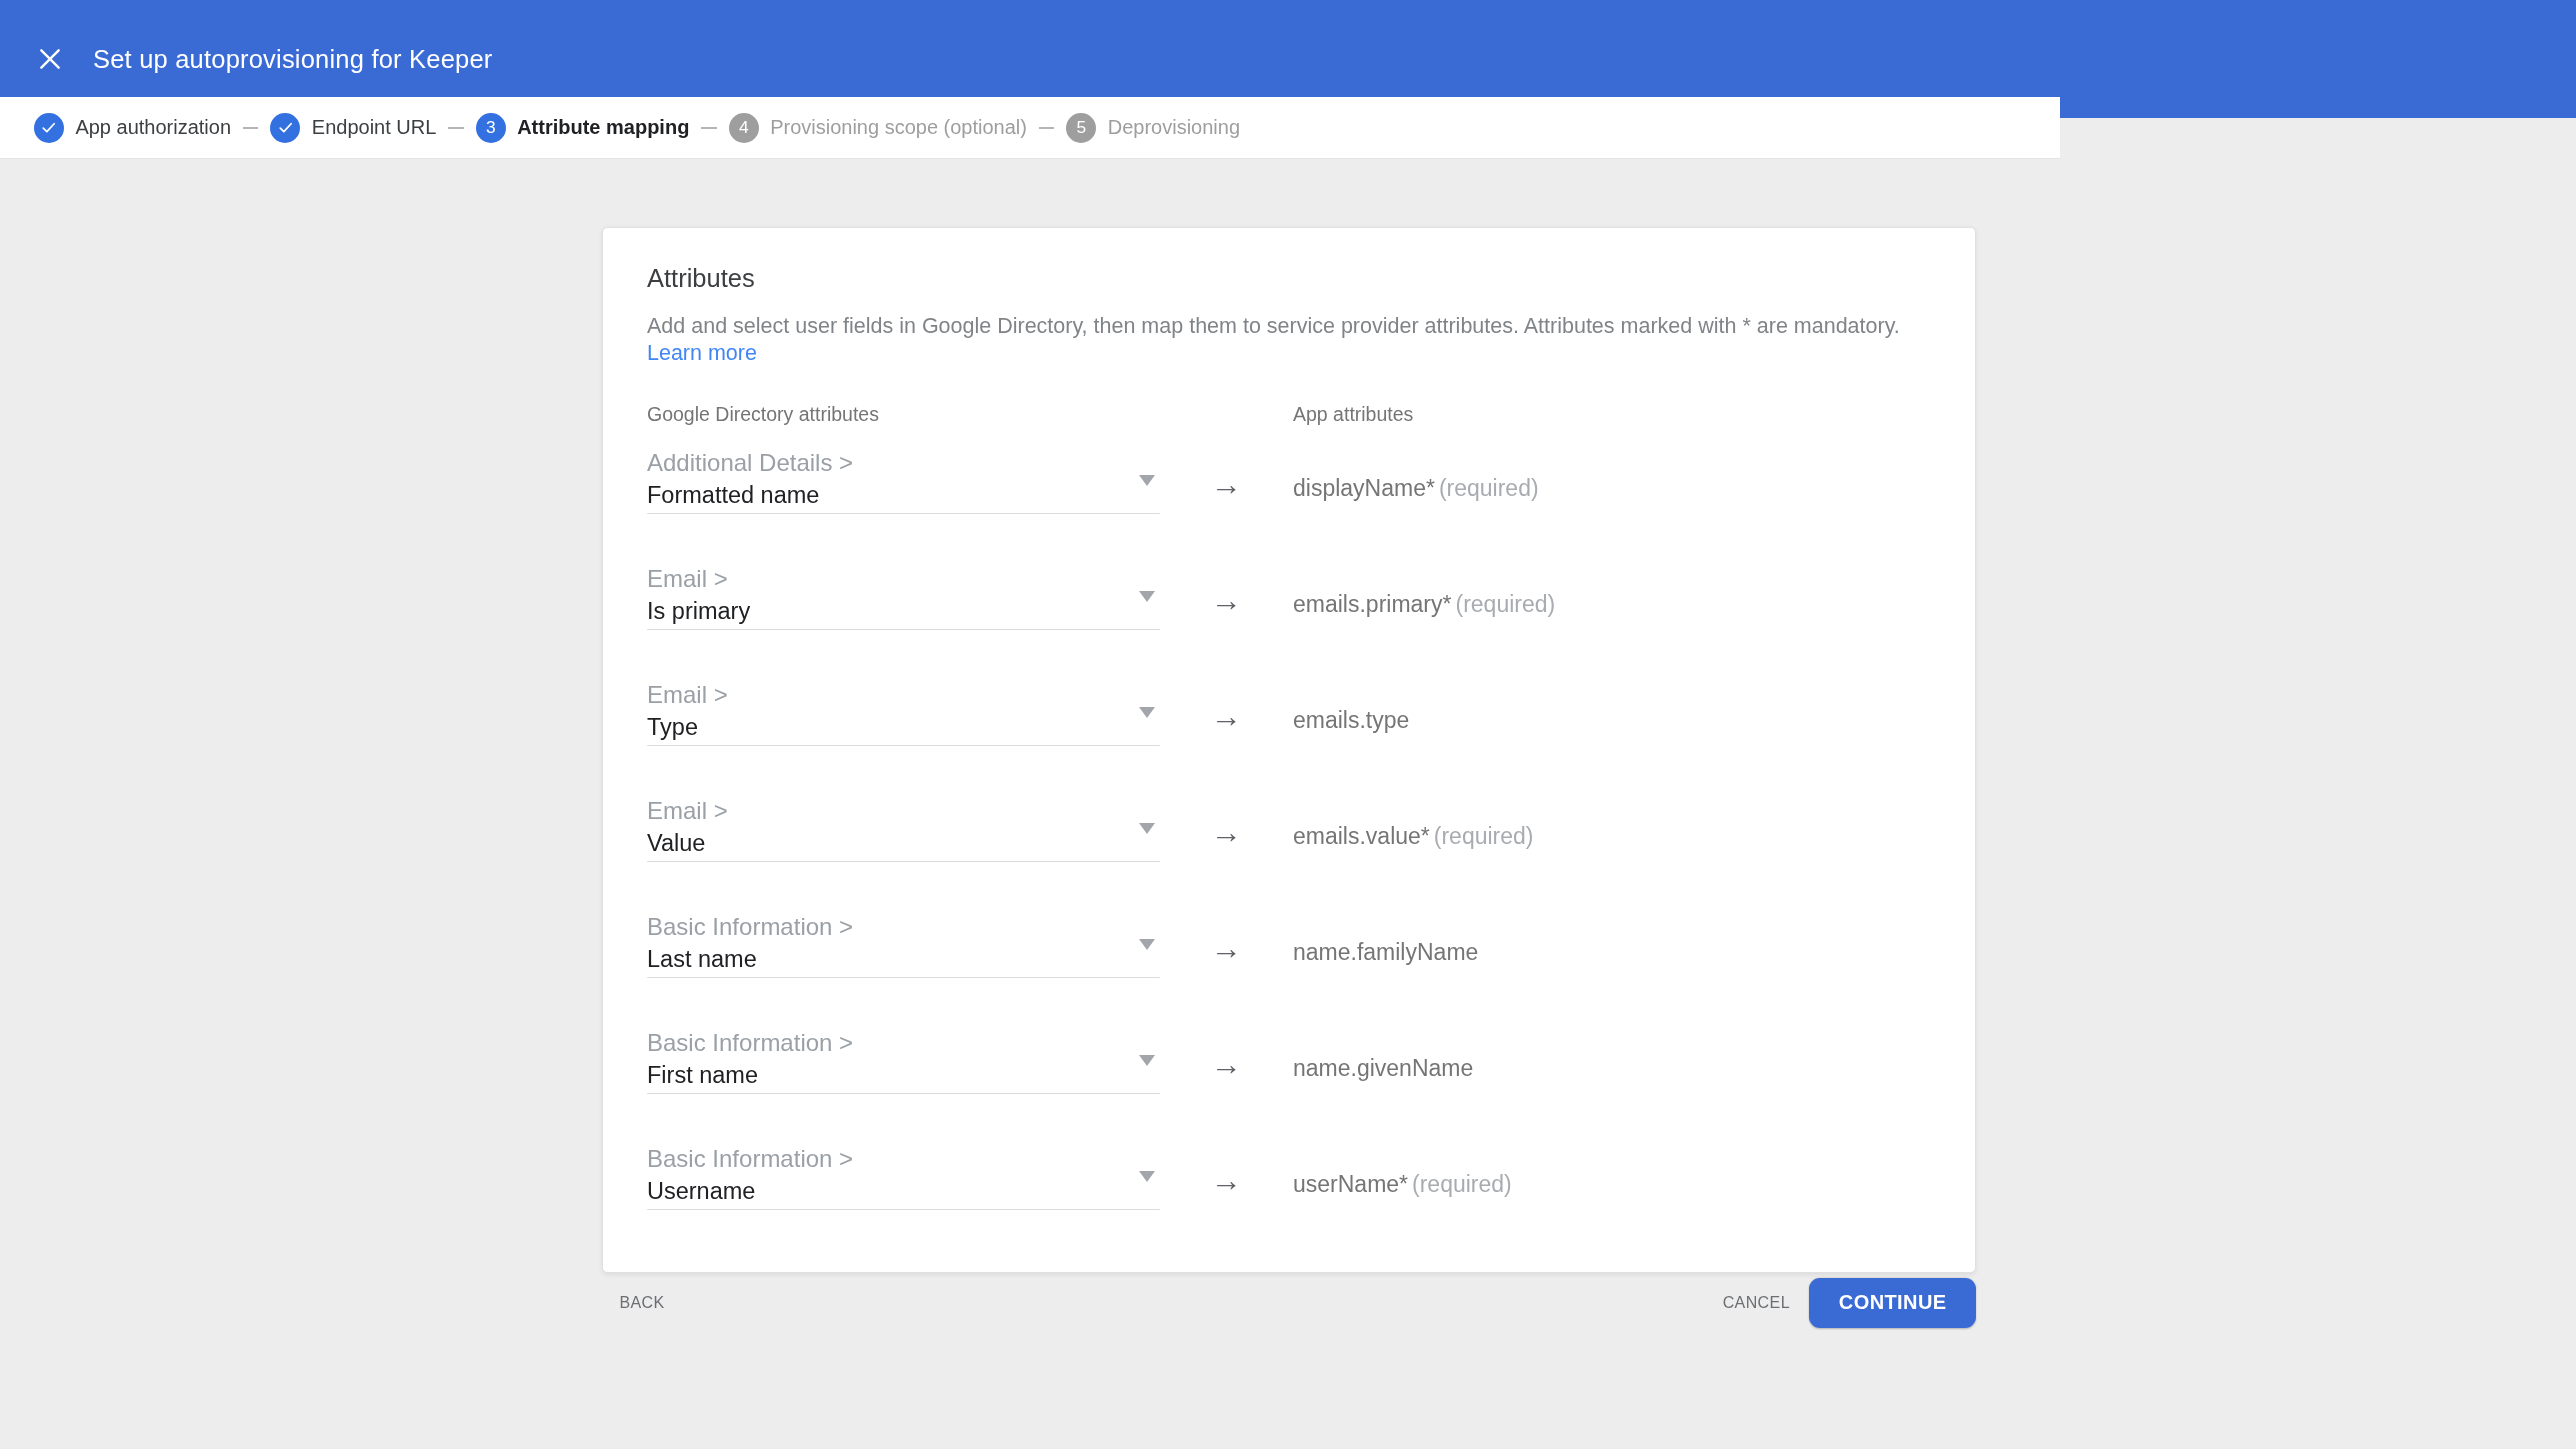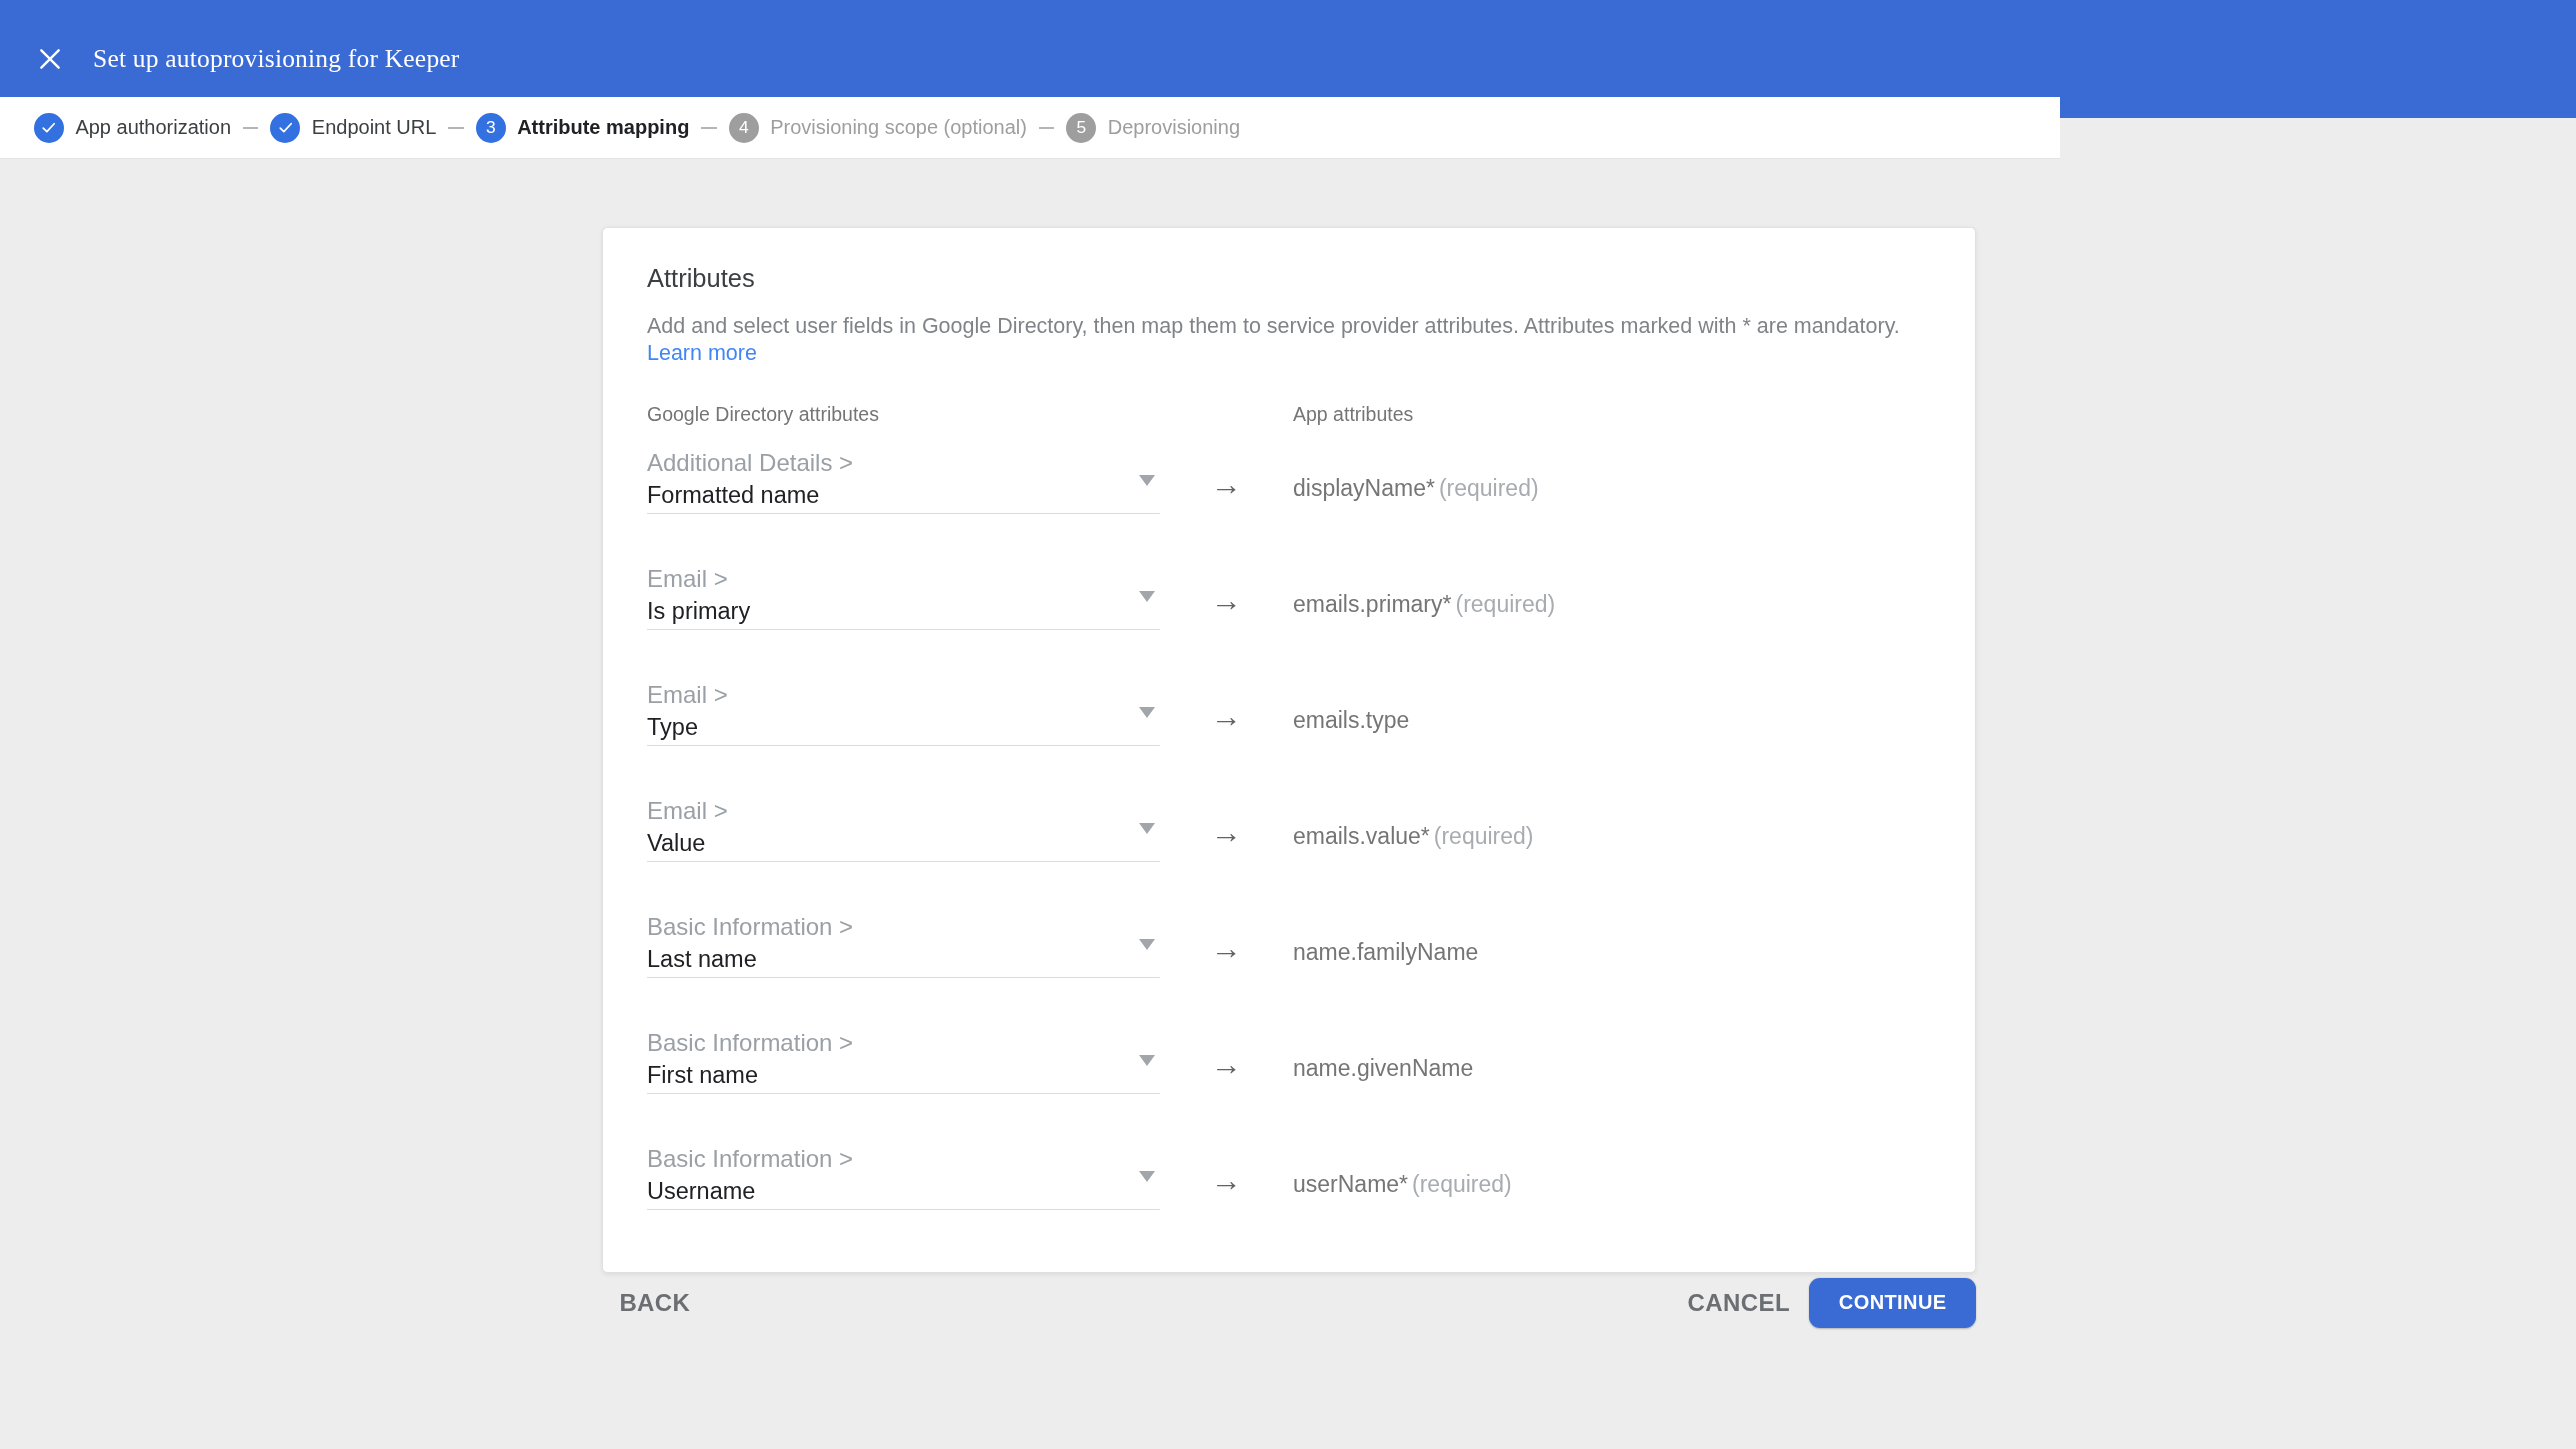--- a/index.html
+++ b/index.html
@@ -7,21 +7,21 @@
     width:2576px;height:1449px;
     background:var(--bg,#ededed);
     font-family:"Liberation Sans", sans-serif;
     position:relative;overflow:hidden;
     -webkit-font-smoothing:antialiased;
   }
   
   .app-header{
     position:absolute;left:0;top:0;width:2576px;height:118px;
     background:var(--header-blue,#3a6bd5);
-    display:flex;align-items:center;padding-left:31px;box-sizing:border-box;font-family:Liberation Serif, serif;
+    display:flex;align-items:center;padding-left:31px;box-sizing:border-box;
   }
   .close-btn{
     width:38px;height:38px;border:none;background:transparent;cursor:pointer;
     display:flex;align-items:center;justify-content:center;padding:0;margin-right:24px;
   }
   .hdr-title{color:#ffffff;font-size:25.5px;font-weight:400;letter-spacing:0.2px;}
   
   .stepper{
     position:absolute;left:0;top:97px;width:2060px;height:62px;
     background:#ffffff;border-bottom:1.3px solid #e4e4e4;box-sizing:border-box;
@@ -65,21 +65,21 @@
   .arrow-cell{text-align:center;padding-top:18px;font-size:31px;line-height:31px;color:#5f6368;}
   .app-attr{padding-top:23.5px;font-size:23px;line-height:27px;color:#757575;}
   .attr-req{color:#a8acb0;margin-left:4px;}
   
   .footer{
     position:absolute;left:602px;top:1269px;width:1374px;height:67px;
     display:flex;align-items:center;justify-content:space-between;
   }
   .text-btn{
     background:transparent;border:none;cursor:pointer;
-    font-family:inherit;font-size:24px;font-weight:700;letter-spacing:0.4px;color:#6b6e72;
+    font-family:inherit;font-size:16px;font-weight:400;letter-spacing:0.4px;color:#6b6e72;
     padding:12px 17.4px;border-radius:4px;
   }
   .footer-right{display:flex;align-items:center;gap:2px;}
   .primary-btn{
     background:var(--continue-blue,#3a6bd5);border:none;cursor:pointer;
     font-family:inherit;font-size:20px;font-weight:700;letter-spacing:0.4px;color:#ffffff;
     padding:0 29.5px;height:50px;border-radius:11px;
     box-shadow:0 0.7px 2px rgba(0,0,0,.25);
   }
 </style>

